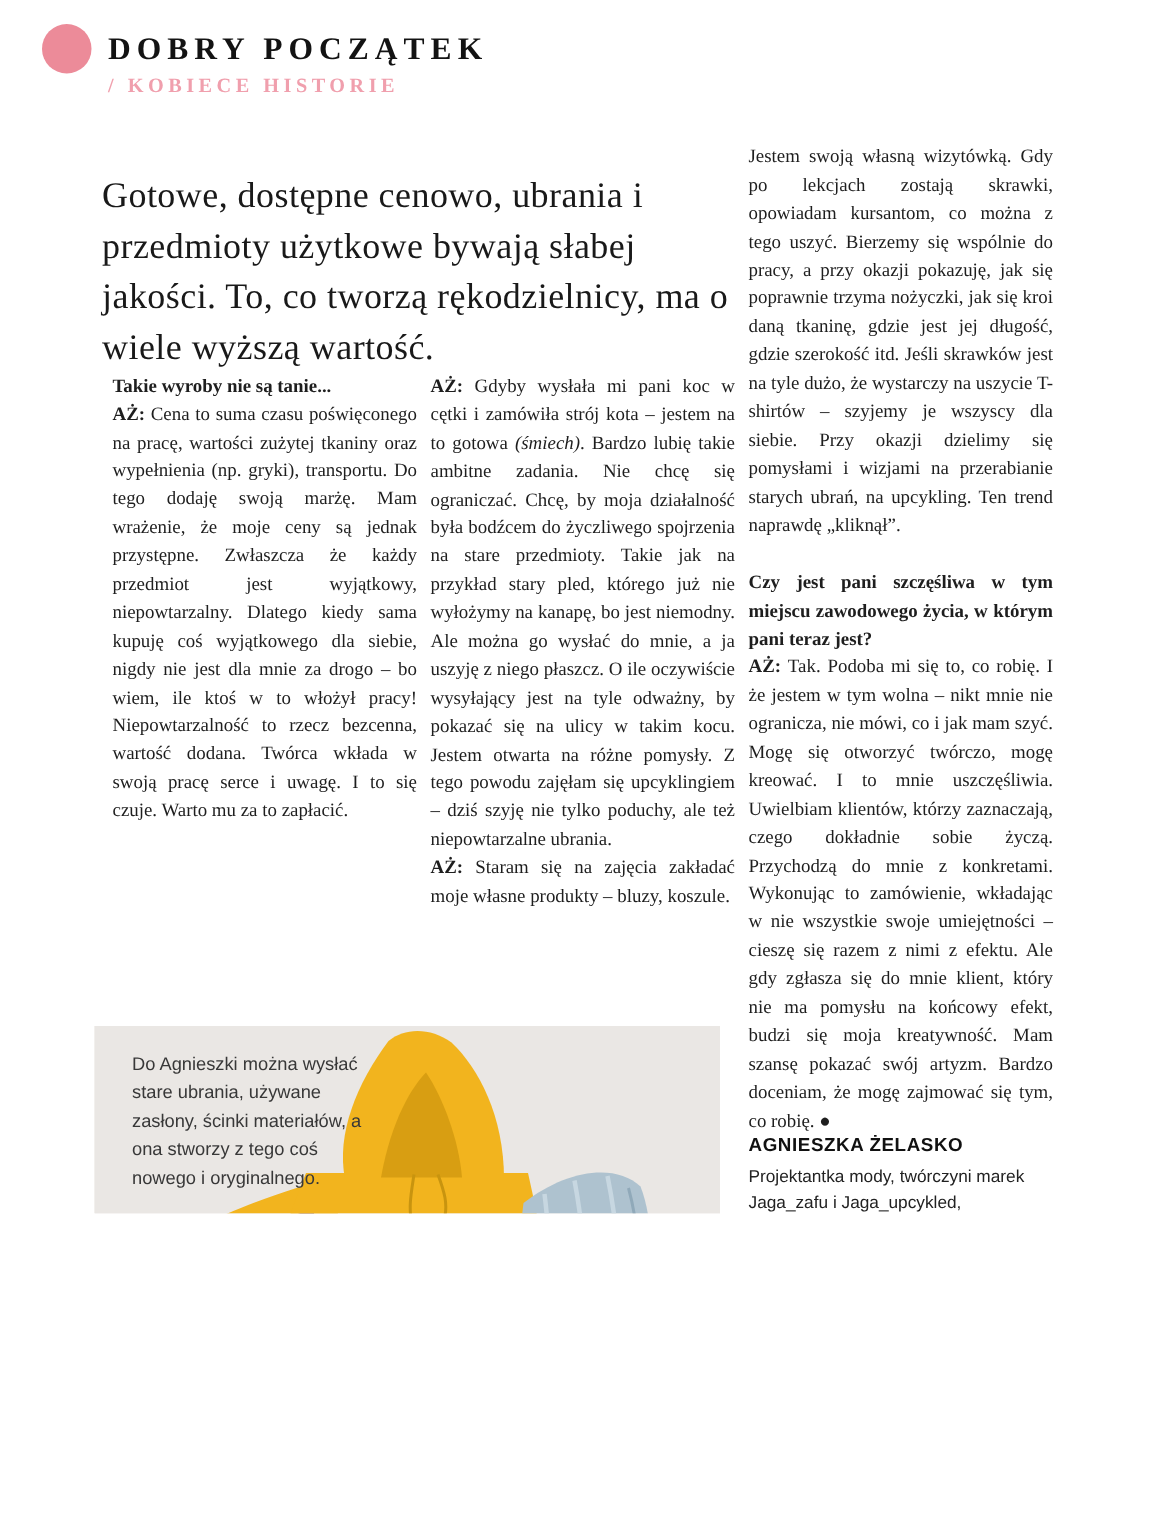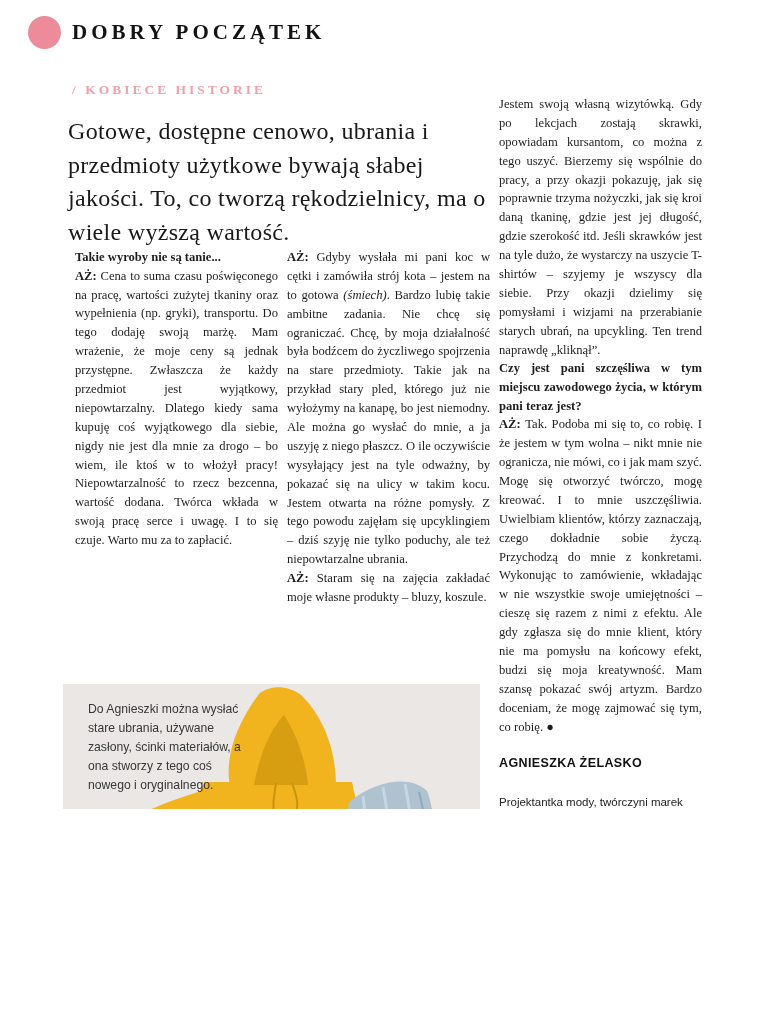--- a/index.html
+++ b/index.html
@@ -4,45 +4,45 @@
 <style>
   html,body{margin:0;padding:0;background:#fff;}
   .page{position:relative;width:775px;height:809px;background:#ffffff;overflow:hidden;
         font-family:"Liberation Serif",serif;color:#1f1f1f;}
 
   
   .brand-dot{position:absolute;left:28px;top:16px;width:33px;height:33px;border-radius:50%;background:#ec8b99;}
   .section-title{position:absolute;left:72px;top:20px;font-size:21px;font-weight:700;
                  letter-spacing:4px;color:#131313;}
   .section-subtitle{position:absolute;left:72px;top:49px;font-size:13.5px;font-weight:700;
-                    letter-spacing:3px;color:#f09fad;margin-top:33px;}
+                    letter-spacing:3px;color:#f09fad;}
 
   
   .headline{position:absolute;left:68px;top:115px;width:424px;text-align:left;
             font-size:24px;line-height:1.4;letter-spacing:.3px;color:#191919;}
 
   
   .col{position:absolute;width:203px;font-size:12.6px;line-height:1.5;text-align:justify;color:#1e1e1e;}
   .col-1{left:75px;top:248px;}
   .col-2{left:287px;top:248px;}
   .col-3{left:499px;top:95px;}
   .col p{margin:0;}
-  .col p.question{font-weight:700;line-height:1.48;}
+  .col p.question{font-weight:700;margin-top:20px;line-height:1.48;}
   .col p.question:first-child{margin-top:0;}
   .col strong.lead{font-weight:700;}
 
   
   .photo{position:absolute;left:63px;top:684px;width:417px;height:266px;background:#eae7e4;}
   .photo svg{position:absolute;left:0;top:0;}
   .caption{position:absolute;left:25px;top:16px;width:165px;
            font-family:"Liberation Sans",sans-serif;font-size:12.2px;line-height:1.55;color:#383838;}
 
   
   .bio{position:absolute;left:499px;top:756px;width:203px;font-family:"Liberation Sans",sans-serif;}
-  .bio-name{font-weight:700;font-size:12.5px;letter-spacing:.4px;color:#111;margin:0 0 24px 0;}
+  .bio-name{font-weight:700;font-size:12.5px;letter-spacing:.4px;color:#111;margin:0 0 7px 0;}
   .bio-text{font-size:11.5px;line-height:1.52;color:#222;margin:0;}
 
   
   .photo-credit{position:absolute;left:700px;top:828px;height:132px;
                 writing-mode:vertical-rl;transform:rotate(180deg);
                 font-family:"Liberation Sans",sans-serif;font-size:8.5px;
                 letter-spacing:.7px;color:#9b9b9b;white-space:nowrap;}
 
   
   .footer{position:absolute;left:72px;top:981px;display:flex;align-items:flex-end;}

